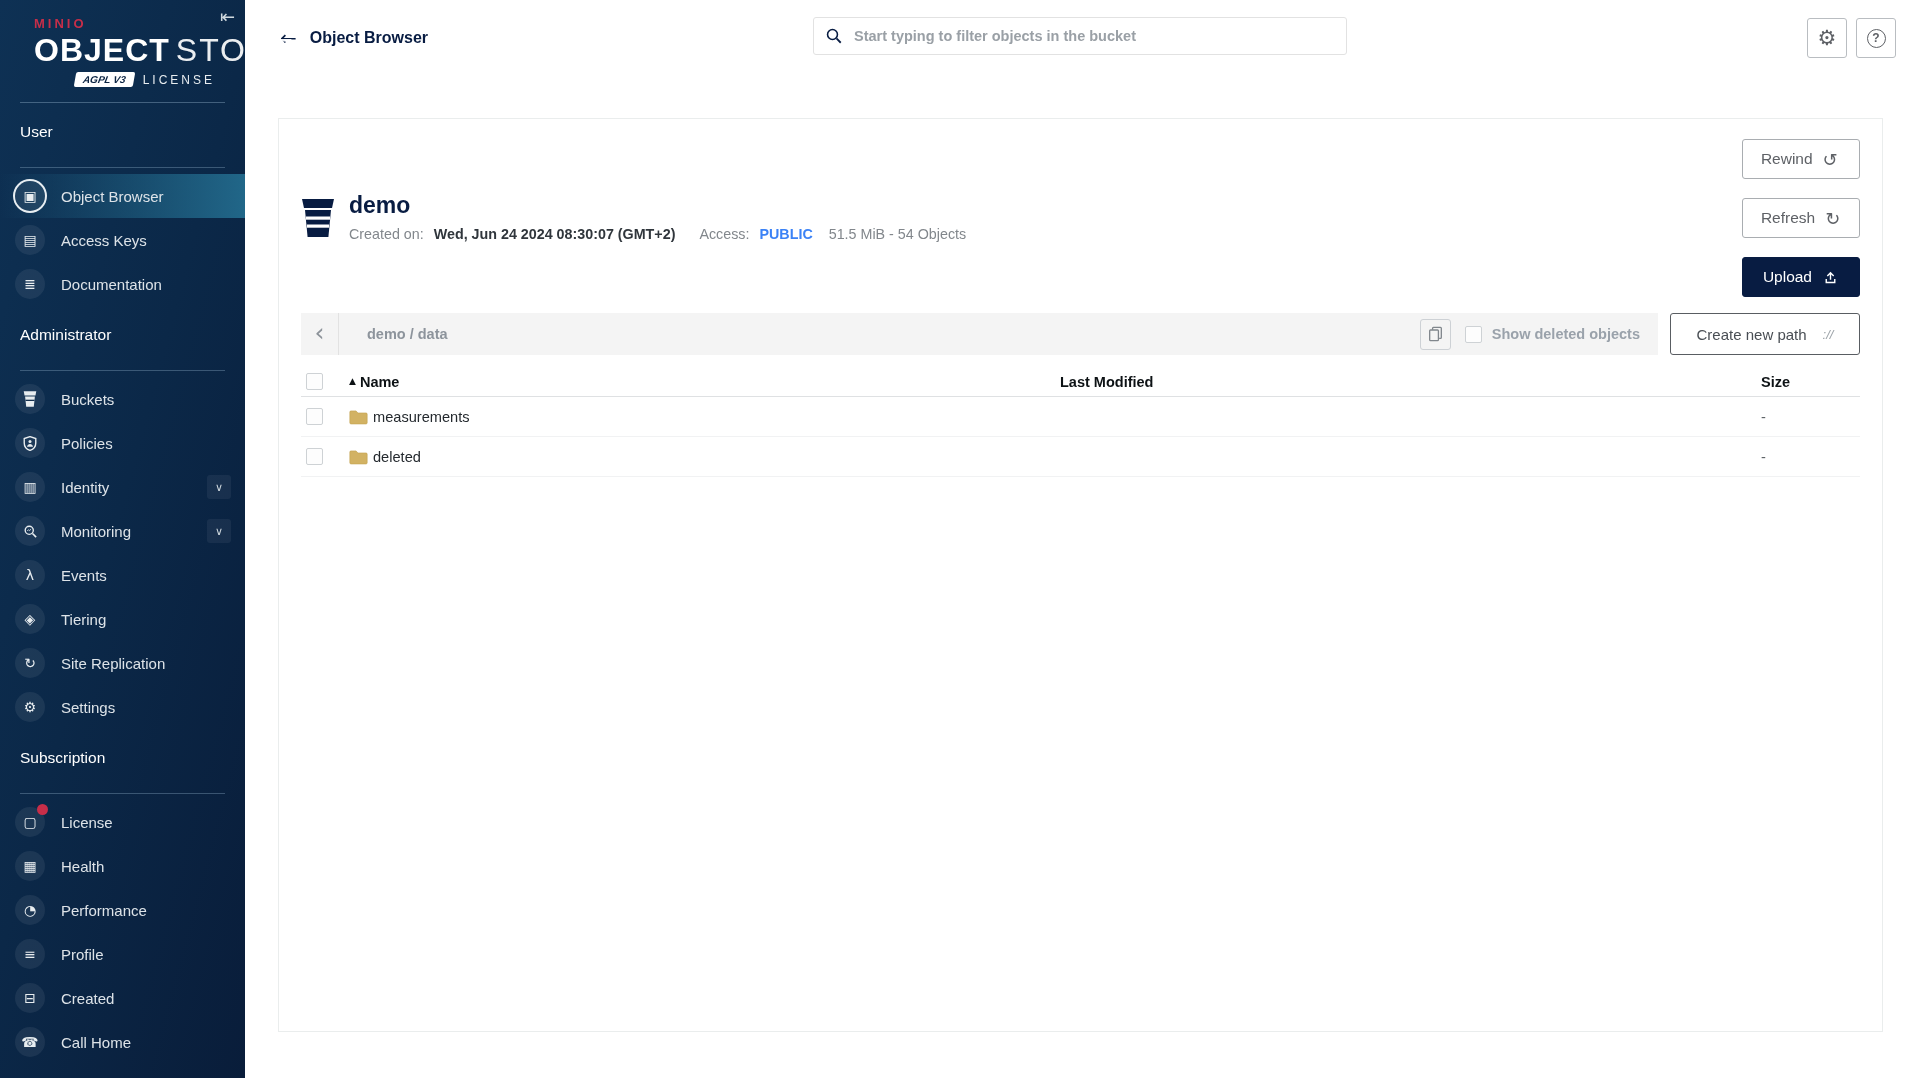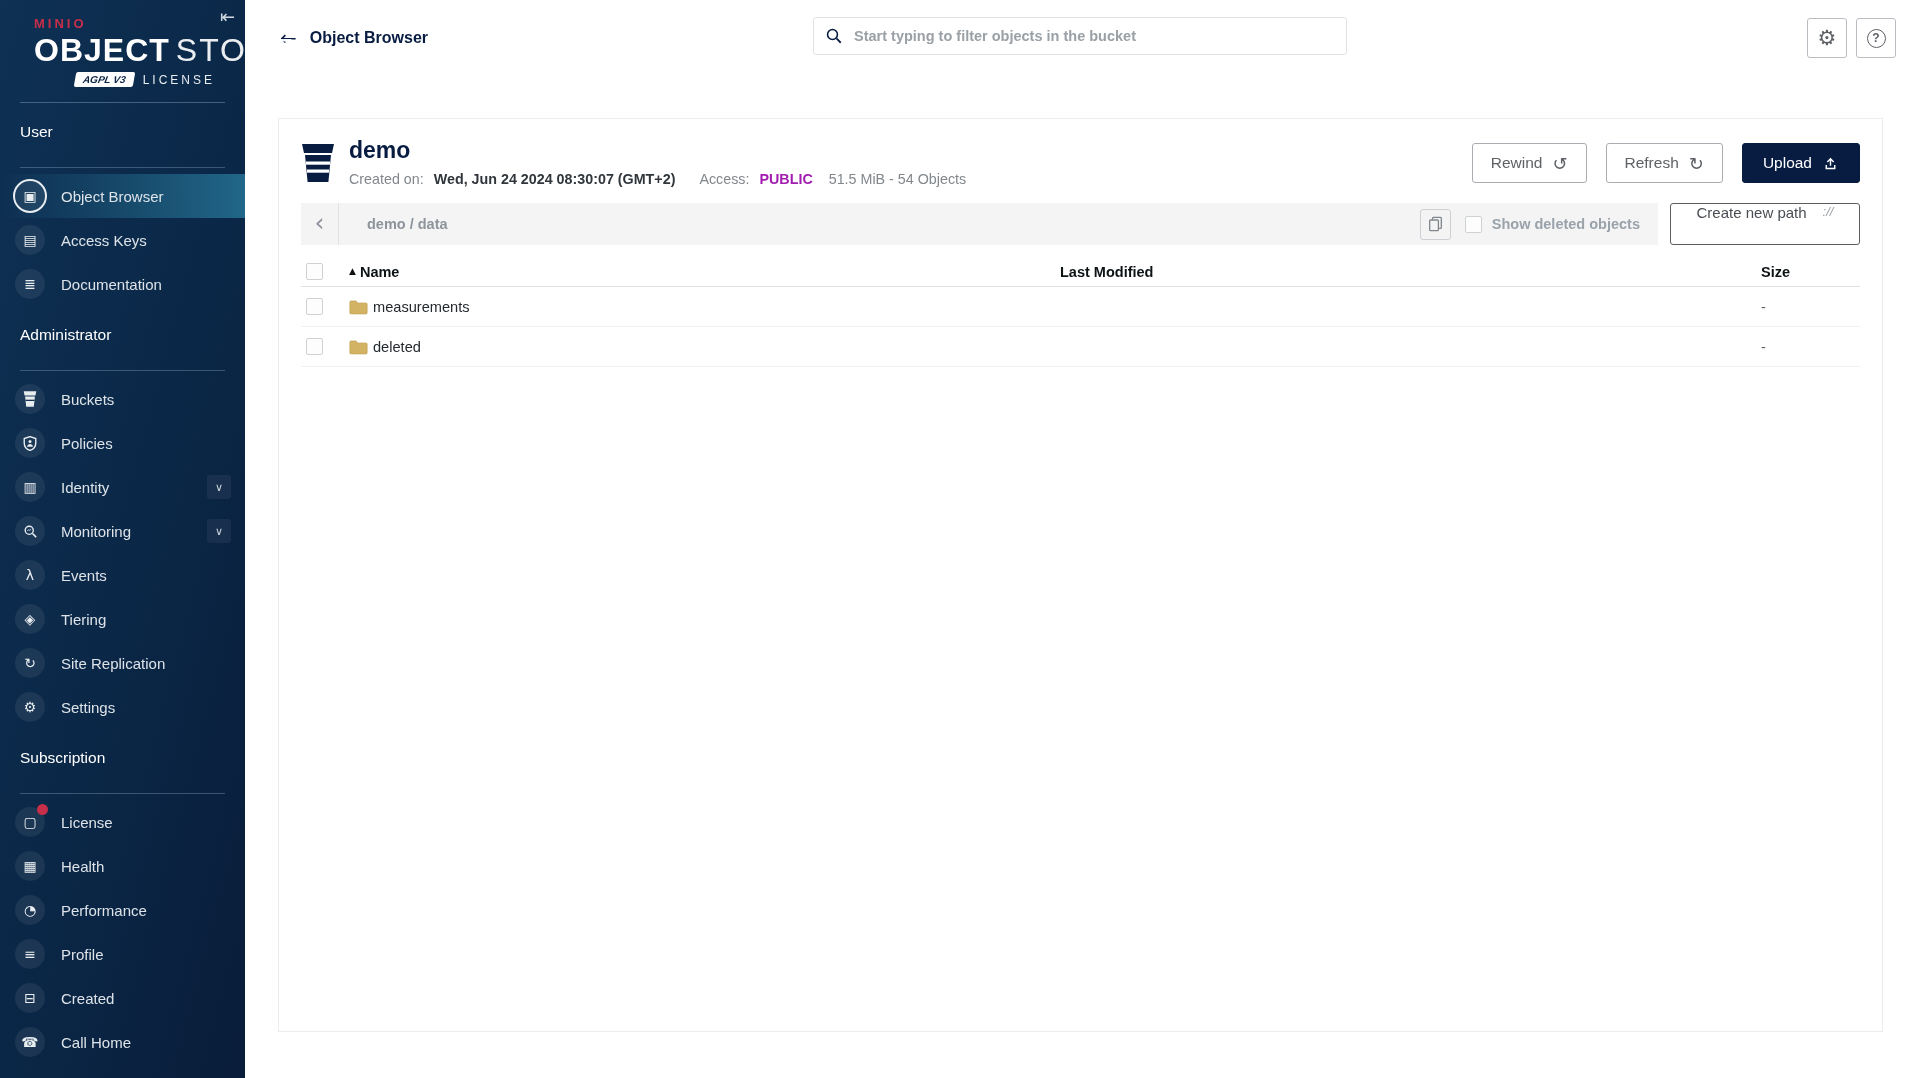--- a/index.html
+++ b/index.html
@@ -65,43 +65,43 @@
   
   .card { margin:43px 29px 0 33px; height:914px; background:#fff;
     border:1px solid #eaeded; padding:0 22px; }
 
   .bucket-header { display:flex; align-items:center; padding-top:20px; }
   .bucket-info { margin-left:14px; }
   .bucket-title { font-size:23px; font-weight:bold; color:#081c42; line-height:1; }
   .bucket-meta { display:flex; gap:10px; margin-top:9px; font-size:14.3px;
     color:#82878c; align-items:baseline; white-space:nowrap; }
   .meta-date { color:#30363c; font-weight:bold; }
-  .meta-access { color:#a21caf; font-weight:bold; margin-right:6px; }
+  .meta-access { color:#3b82f6; font-weight:bold; margin-right:6px; }
   .meta-gap { width:4px; }
-  .header-actions { margin-left:auto; display:flex; gap:19px; }
+  .header-actions { margin-left:auto; display:flex; gap:19px;flex-direction:column; }
   .btn { height:40px; padding:0 18px; border:1px solid #a9adb1; border-radius:3px;
     background:#fff; color:#5e6166; font-size:15.5px; display:flex; align-items:center;
     gap:10px; cursor:pointer; font-family:"Liberation Sans",sans-serif; }
   .btn .bglyph { font-size:18px; font-family:"DejaVu Sans",sans-serif; }
   .btn-primary { background:#081c42; border:1px solid #081c42; color:#fff; padding:0 20px; }
 
   
   .path-toolbar { display:flex; margin-top:16px; height:42px; }
   .crumb-bar { flex:1; background:#f4f4f4; display:flex; align-items:center; margin-right:12px; }
   .crumb-back { width:38px; height:42px; display:flex; align-items:center; justify-content:center;
     border-right:1px solid #e2e2e2; color:#8d939a; font-size:25px; cursor:pointer;
     font-family:"DejaVu Sans",sans-serif; line-height:1; padding-bottom:4px; }
   .crumb-text { margin-left:28px; color:#8d949c; font-weight:bold; font-size:14.5px; flex:1; }
   .copy-btn { width:31px; height:31px; border:1px solid #cdd1d5; border-radius:3px;
     display:flex; align-items:center; justify-content:center; margin-right:14px; cursor:pointer; }
   .deleted-toggle { display:flex; align-items:center; gap:10px; margin-right:18px; cursor:pointer; }
   .checkbox { width:17px; height:17px; border:1px solid #ced2d5; border-radius:2px; background:#fdfdfd; }
   .deleted-label { color:#9aa2ab; font-weight:bold; font-size:14.5px; }
   .create-path-btn { width:190px; border:1px solid #595d62; border-radius:3px; background:#fff;
-    color:#494e54; font-size:15px; display:flex; align-items:flex-start; justify-content:center;
+    color:#494e54; font-size:15px; display:flex; align-items:center; justify-content:center;
     gap:16px; cursor:pointer; }
   .path-glyph { color:#9aa0a6; font-size:13px; font-style:italic; }
 
   
   .obj-table { margin-top:12px; }
   .thead, .trow { display:grid; grid-template-columns:48px 711px 701px 1fr; align-items:center; }
   .thead { height:30px; border-bottom:1px solid #dfe1e3; font-weight:bold;
     font-size:14.5px; color:#0d1215; }
   .sort { font-size:9px; vertical-align:3px; margin-right:4px; font-family:"DejaVu Sans",sans-serif; }
   .trow { height:40px; border-bottom:1px solid #f1f2f3; font-size:14.6px; color:#24292e; cursor:pointer; }

